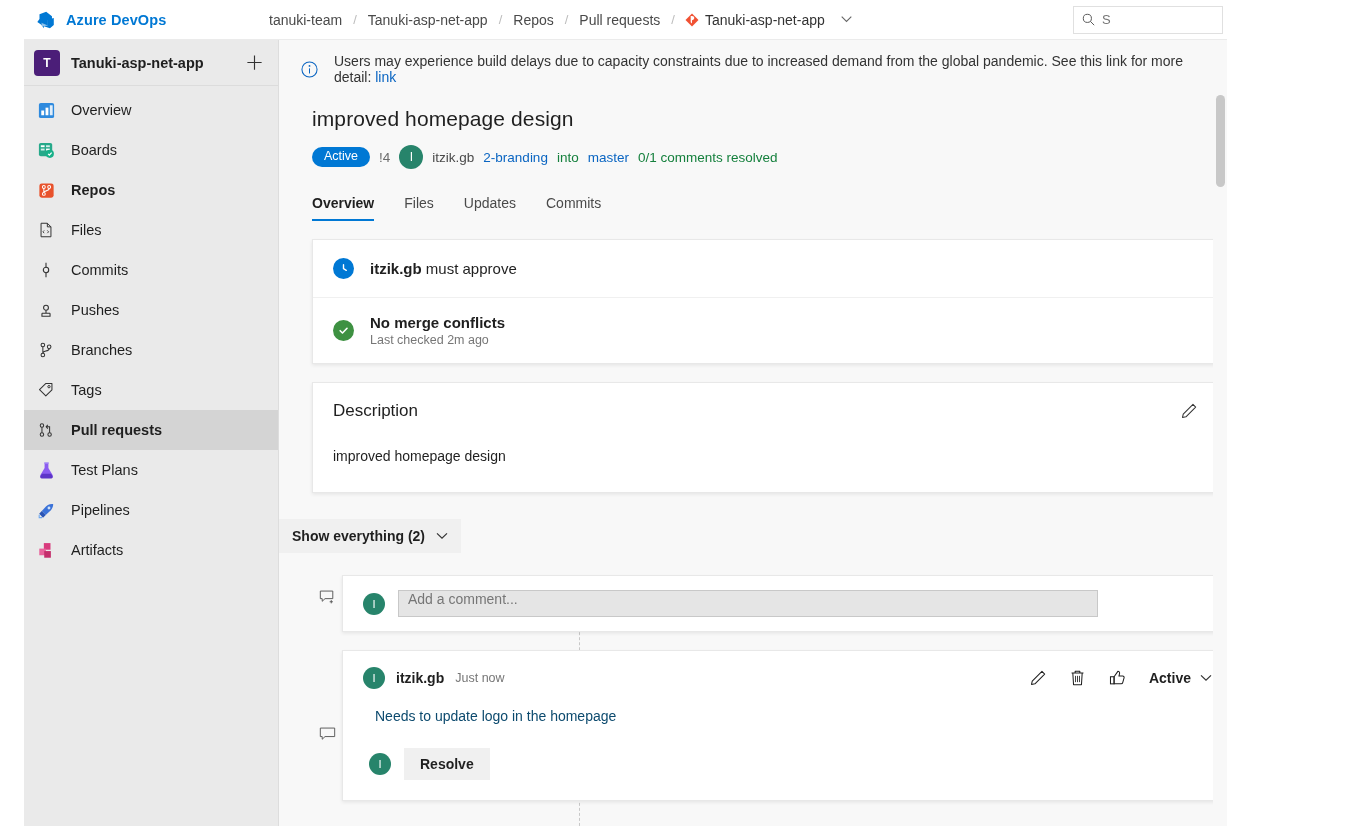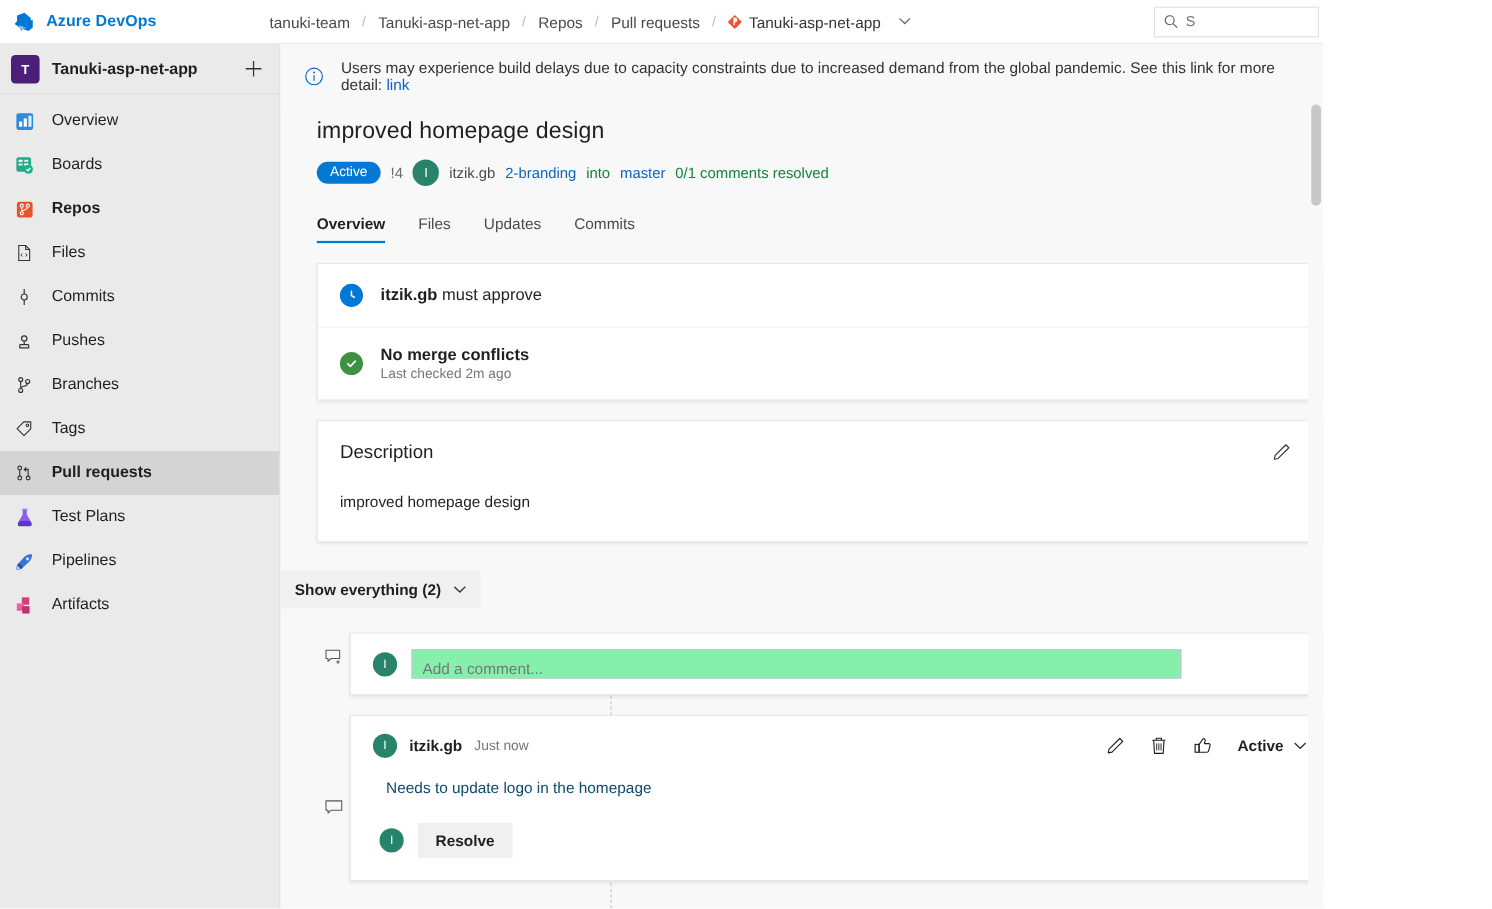--- a/index.html
+++ b/index.html
@@ -4,21 +4,21 @@
 <style>
   * { box-sizing: border-box; margin: 0; padding: 0; }
   html, body {
     width: 1356px; height: 826px;
     font-family: "Liberation Sans", sans-serif;
     background: #ffffff;
     overflow: hidden;
     color: #212121;
     -webkit-font-smoothing: antialiased;
   }
-  .app { position: relative; width: 1203px; height: 826px; display: flex; flex-direction: column; }
+  .app { position: relative; width: 1203px; height: 826px; display: flex; flex-direction: column; margin-left: 24px; }
 
   
   .topbar {
     height: 40px; min-height: 40px;
     background: #ffffff;
     display: flex; align-items: center;
     border-bottom: 1px solid #ebebeb;
     position: relative;
   }
   .brand { display: flex; align-items: center; gap: 9px; padding-left: 11px; width: 244px; }
@@ -168,22 +168,22 @@
     display: flex; justify-content: center; padding-top: 14px;
   }
   .thread-card {
     flex: 1; background: #fff;
     border: 1px solid #e8e8e8; border-right: none;
     box-shadow: 0 .3px .9px rgba(0,0,0,.08), 0 1.6px 3.6px rgba(0,0,0,.08);
     margin-right: -1px;
   }
   .addcomment-inner { display: flex; align-items: center; gap: 13px; padding: 14px 20px 14px 20px; }
   .text-input {
-    flex: 1; height: 27px; border: 1px solid #c8c8c8; background: #86efac;
-    display: flex; align-items: flex-end; padding: 0 9px;
+    flex: 1; height: 27px; border: 1px solid #c8c8c8; background: #e5e5e5;
+    display: flex; align-items: flex-start; padding: 0 9px;
     font-size: 14px; color: #767676; max-width: 700px;
   }
   .thread-gap { height: 18px; }
 
   .comment-head { display: flex; align-items: center; gap: 11px; padding: 16px 16px 0 20px; }
   .c-name { font-size: 14px; font-weight: bold; color: #1f1f1f; }
   .c-time { font-size: 12.5px; color: #767676; }
   .c-actions { margin-left: auto; display: flex; align-items: center; gap: 22px; }
   .c-icon { cursor: pointer; color: #1f1f1f; display: flex; }
   .c-status { display: flex; align-items: center; gap: 9px; font-size: 14px; font-weight: bold; color: #1f1f1f; cursor: pointer; }

